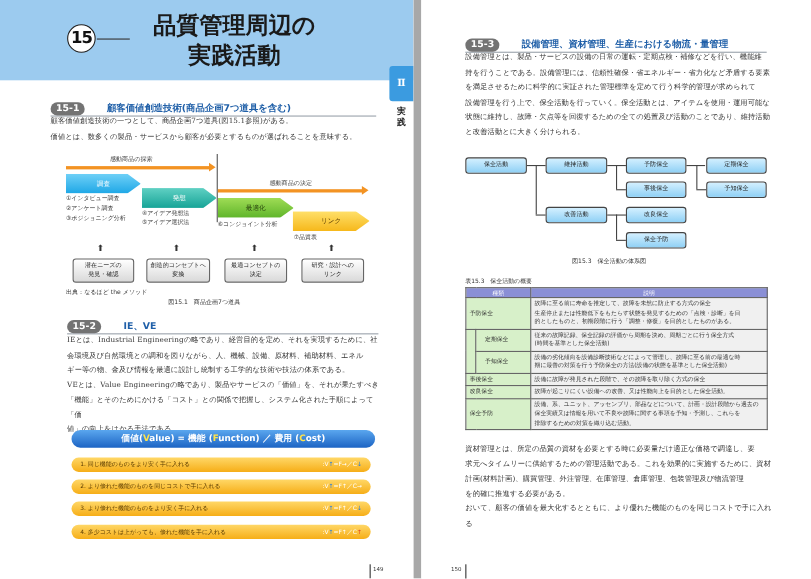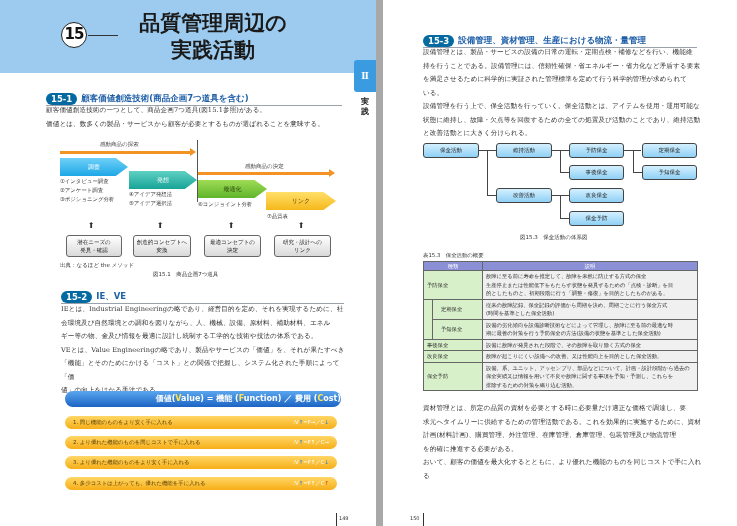--- a/index.html
+++ b/index.html
@@ -21,22 +21,22 @@
     font-family: "DejaVu Sans", sans-serif; font-weight: bold; font-size: 21px; line-height: 27px; color: #1a1a1a; }
 
   
   .side-tab { position: absolute; left: 354px; top: 60px; width: 22px; height: 32px; background: #3b9be0; border-radius: 3px 0 0 3px; }
   .side-tab span { display: block; color: #fff; font-family: "DejaVu Serif", serif; font-weight: bold; font-size: 9px; text-align: center; line-height: 32px; }
   .side-label { position: absolute; left: 359px; top: 97px; width: 12px; font-family: "DejaVu Sans", sans-serif;
     font-weight: bold; font-size: 8px; line-height: 10px; color: #222; text-align: center; }
 
   
   .sec-head { position: absolute; display: flex; align-items: center; height: 14px; border-bottom: 1px solid #9aa2ab; }
-  .sec-badge { background: #0369a1; color: #fff; font-family: "DejaVu Sans", sans-serif; font-weight: bold;
-    font-size: 8.5px; height: 12px; line-height: 12px; padding: 0 5px; border-radius: 6px; margin-right: 4px; }
+  .sec-badge { background: #737373; color: #fff; font-family: "DejaVu Sans", sans-serif; font-weight: bold;
+    font-size: 8.5px; height: 12px; line-height: 12px; padding: 0 5px; border-radius: 6px; margin-right: 20px; }
   .sec-title { font-family: "DejaVu Sans", sans-serif; font-weight: bold; font-size: 8.5px; color: #1f5fa8; white-space: nowrap; }
 
   .body-text { position: absolute; font-size: 6.6px; line-height: 13.5px; color: #333; letter-spacing: 0.1px; }
 
   
   .fig { position: absolute; }
   .orange-arrow { position: absolute; height: 3px; background: #f39323; }
   .orange-arrow::after { content: ""; position: absolute; right: -5px; top: -3px; border-left: 6px solid #f39323;
     border-top: 4.5px solid transparent; border-bottom: 4.5px solid transparent; }
   .arrow-label { position: absolute; font-family: "DejaVu Sans", sans-serif; font-size: 5.5px; color: #444; }
@@ -52,21 +52,21 @@
   .up-arrow { position: absolute; font-size: 8px; color: #333; font-family: "DejaVu Sans", sans-serif; line-height: 8px; }
   .gray-box { position: absolute; height: 22px; border: 1px solid #666; border-radius: 3px;
     background: linear-gradient(#ffffff, #d9d9d9); font-family: "DejaVu Sans", sans-serif; font-size: 5.5px;
     line-height: 8px; text-align: center; display: flex; align-items: center; justify-content: center; color: #222; }
   .source { position: absolute; font-family: "DejaVu Sans", sans-serif; font-size: 5.5px; color: #333; }
   .caption { position: absolute; font-family: "DejaVu Sans", sans-serif; font-size: 5.5px; color: #333; white-space: nowrap; }
 
   
   .ve-bar { position: absolute; left: 65px; top: 391px; width: 276px; height: 16px; border-radius: 8px;
     background: linear-gradient(#5aa6ee, #1c64c4); color: #fff; font-family: "DejaVu Sans", sans-serif; font-weight: bold;
-    font-size: 8px; text-align: right; line-height: 16px; }
+    font-size: 8px; text-align: center; line-height: 16px; }
   .ve-bar .hl { color: #ffe34a; }
   .ve-item { position: absolute; left: 65px; width: 272px; height: 13px; border-radius: 7px;
     background: linear-gradient(#ffd766, #f6ae18); font-family: "DejaVu Sans", sans-serif; font-size: 5.4px;
     color: #5a3b00; display: flex; align-items: center; justify-content: space-between; padding: 0 8px; }
   .ve-item .rel { color: #fff; }
   .ve-item .up { color: #2a7ddc; }
   .ve-item .dn { color: #2a7ddc; }
   .ve-item .red { color: #e2401b; }
 
   .page-num { position: absolute; font-family: "DejaVu Sans", sans-serif; font-size: 5px; color: #333; }
@@ -224,21 +224,20 @@
 <div class="page page-right"></div>
 
 <div class="sec-head" style="left:423px; top:34px; width:274px;">
   <span class="sec-badge">15-3</span>
   <span class="sec-title">設備管理、資材管理、生産における物流・量管理</span>
 </div>
 <div class="body-text" style="left:423px; top:46px; width:285px;">
   <div>設備管理とは、製品・サービスの設備の日常の運転・定期点検・補修などを行い、機能維</div>
   <div>持を行うことである。設備管理には、信頼性確保・省エネルギー・省力化など矛盾する要素</div>
   <div>を満足させるために科学的に実証された管理標準を定めて行う科学的管理が求められて</div>
-  <div>いる。</div>
   <div>設備管理を行う上で、保全活動を行っていく。保全活動とは、アイテムを使用・運用可能な</div>
   <div>状態に維持し、故障・欠点等を回復するための全ての処置及び活動のことであり、維持活動</div>
   <div>と改善活動とに大きく分けられる。</div>
 </div>
 
 <div>
 
   <div class="tline" style="left:479px; top:150px; width:17px; height:1px;"></div>
   <div class="tline" style="left:487px; top:150px; width:1px; height:45px;"></div>
   <div class="tline" style="left:487px; top:195px; width:9px; height:1px;"></div>

